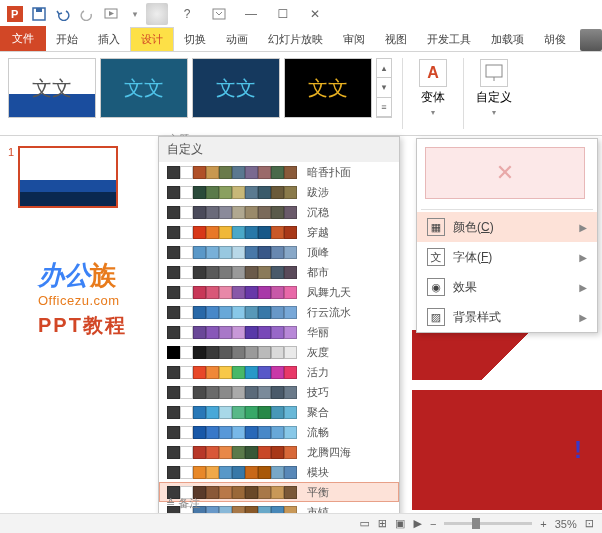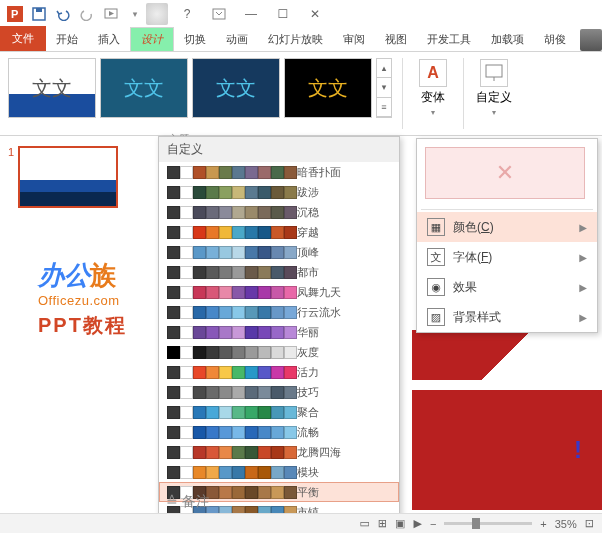--- a/index.html
+++ b/index.html
@@ -11,21 +11,21 @@
 .qat-btn { width: 22px; height: 22px; display: flex; align-items: center; justify-content: center; cursor: pointer; }
 .title-text { flex: 1; text-align: center; color: #666; font-size: 13px; }
 .win-ctrls { display: flex; gap: 6px; align-items: center; }
 .win-btn { width: 26px; height: 22px; display: flex; align-items: center; justify-content: center; cursor: pointer; color: #666; }
 .face-icon { width: 22px; height: 22px; border-radius: 2px; background: #ccc; }
 
 
 .tabs { height: 24px; display: flex; align-items: end; padding-left: 0; border-bottom: 1px solid #d4d4d4; }
 .tab { padding: 4px 10px; font-size: 11px; color: #444; cursor: pointer; }
 .tab.file { background: #d24726; color: #fff; padding: 5px 12px; }
-.tab.active { background: #86efac; border: 1px solid #d4d4d4; border-bottom: none; color: #d24726; font-style: italic; }
+.tab.active { background: #fde047; border: 1px solid #d4d4d4; border-bottom: none; color: #d24726; }
 .avatar { width: 22px; height: 22px; background: linear-gradient(#888,#555); margin-left: 4px; border-radius: 2px; }
 
 
 .ribbon { height: 84px; background: #fff; border-bottom: 1px solid #d4d4d4; display: flex; padding: 6px 8px; gap: 6px; }
 .theme-gallery { display: flex; gap: 4px; align-items: flex-start; }
 .theme-thumb { width: 88px; height: 60px; border: 1px solid #ccc; display: flex; align-items: center; justify-content: center; font-size: 20px; cursor: pointer; position: relative; }
 .t1 { background: linear-gradient(#fff 60%, #1a4d9e 60%); color: #555; }
 .t2 { background: #1b5a7a; color: #4fc3e8; }
 .t3 { background: #15395e; color: #4fc3e8; }
 .t4 { background: #000; color: #e8b020; }
@@ -49,21 +49,21 @@
 .wm2 { font-size: 13px; color: #e87b1c; letter-spacing: 0.5px; }
 .wm3 { font-size: 20px; font-weight: bold; color: #d24726; margin-top: 4px; letter-spacing: 2px; text-align: right; }
 
 
 .color-dd { position: absolute; left: 158px; top: 136px; width: 242px; height: 384px; background: #fff; border: 1px solid #c6c6c6; box-shadow: 2px 2px 6px rgba(0,0,0,0.2); overflow: hidden; }
 .dd-head { background: #f0f0f0; padding: 4px 8px; font-size: 12px; color: #555; }
 .dd-body { height: calc(100% - 22px); overflow-y: auto; }
 .dd-body::-webkit-scrollbar { width: 15px; }
 .dd-body::-webkit-scrollbar-track { background: #f0f0f0; }
 .dd-body::-webkit-scrollbar-thumb { background: #c8c8c8; }
-.color-row { display: flex; align-items: center; padding: 2px 8px; gap: 0; cursor: pointer; height: 20px; }
+.color-row { display: flex; align-items: center; padding: 2px 8px; gap: 10px; cursor: pointer; height: 20px; }
 .color-row:hover, .color-row.sel { background: #fde2d8; border: 1px solid #e8a088; padding: 1px 7px; }
 .swatches { display: flex; gap: 0; }
 .sw { width: 13px; height: 13px; border: 1px solid rgba(0,0,0,0.2); }
 .row-label { font-size: 11px; color: #555; }
 
 
 .variant-menu { position: absolute; right: 4px; top: 138px; width: 182px; background: #fff; border: 1px solid #c6c6c6; box-shadow: 2px 2px 6px rgba(0,0,0,0.2); }
 .vm-top { padding: 8px; }
 .vm-thumb { width: 160px; height: 52px; background: #fce8e8; border: 1px solid #e8b8b8; display: flex; align-items: center; justify-content: center; color: #e8a8a8; font-size: 22px; }
 .vm-sep { height: 1px; background: #e0e0e0; margin: 2px 4px; }
@@ -78,21 +78,21 @@
 .sb-right { margin-left: auto; display: flex; align-items: center; gap: 8px; }
 .zoom-slider { width: 88px; height: 3px; background: #ccc; position: relative; }
 .zoom-slider::after { content: ''; position: absolute; left: 28px; top: -4px; width: 8px; height: 11px; background: #888; }
 
 
 .slide-preview-r { position: absolute; right: 0; top: 330px; width: 190px; height: 180px; }
 .spr-top { height: 50px; background: linear-gradient(135deg, #b82020 50%, #fff 50%); }
 .spr-bot { height: 120px; background: #b82020; display: flex; align-items: center; justify-content: flex-end; padding-right: 20px; }
 .spr-bot span { color: #3838c8; font-size: 24px; font-weight: bold; }
 
-.notes-label { position: absolute; left: 166px; bottom: 22px; font-size: 14px; color: #888; }
+.notes-label { position: absolute; left: 166px; bottom: 22px; font-size: 11px; color: #888; }
 </style>
 </head>
 <body>
 
 <div class="titlebar">
   <div class="qat">
     <div class="qat-btn">
         <svg width="16" height="16">
           <rect width="16" height="16" fill="#d24726"></rect>
           <text x="4" y="12" fill="#fff" font-size="11" font-weight="bold">P</text>

